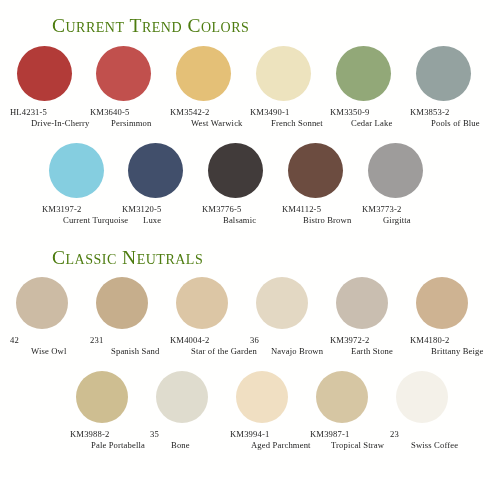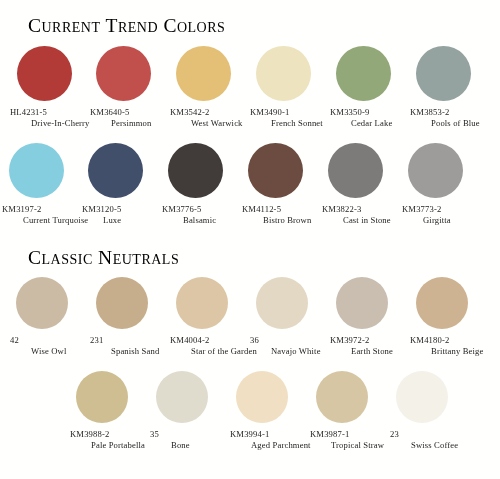--- a/index.html
+++ b/index.html
@@ -23,24 +23,25 @@
     height: 479px;
     position: relative;
     background: #fffffe;
     padding: 0;
   }
 
   
   .section-heading {
     font-family: "Liberation Serif", "DejaVu Serif", serif;
     font-weight: normal;
-    color: #000000;
+    color: #4d7c0f;
     font-variant: small-caps;
     letter-spacing: 0.5px;
     white-space: nowrap;
+    margin-left: 24px;
   }
 
   .section-heading.trend {
     position: absolute;
     left: 28px;
     top: 15px;
     font-size: 19.5px;
   }
 
   .section-heading.neutrals {
@@ -161,25 +162,20 @@
       <div class="swatch-dot" style="background:#413b3a"></div>
       <div class="swatch-code">KM3776-5</div>
       <div class="swatch-name">Balsamic</div>
     </div>
     <div class="swatch-cell">
       <div class="swatch-dot" style="background:#6c4c40"></div>
       <div class="swatch-code">KM4112-5</div>
       <div class="swatch-name">Bistro Brown</div>
     </div>
     <div class="swatch-cell">
-      <div class="swatch-dot" style="background:#7d7b79"></div>
-      <div class="swatch-code">KM3822-3</div>
-      <div class="swatch-name">Cast in Stone</div>
-    </div>
-    <div class="swatch-cell">
       <div class="swatch-dot" style="background:#9e9c9b"></div>
       <div class="swatch-code">KM3773-2</div>
       <div class="swatch-name">Girgitta</div>
     </div>
   </div>
 
   <div class="section-heading neutrals">Classic Neutrals</div>
 
   <div class="swatch-row row-neut-1">
     <div class="swatch-cell">
@@ -193,21 +189,21 @@
       <div class="swatch-name">Spanish Sand</div>
     </div>
     <div class="swatch-cell">
       <div class="swatch-dot" style="background:#dcc6a5"></div>
       <div class="swatch-code">KM4004-2</div>
       <div class="swatch-name">Star of the Garden</div>
     </div>
     <div class="swatch-cell">
       <div class="swatch-dot" style="background:#e3d8c3"></div>
       <div class="swatch-code">36</div>
-      <div class="swatch-name">Navajo White</div>
+      <div class="swatch-name">Navajo Brown</div>
     </div>
     <div class="swatch-cell">
       <div class="swatch-dot" style="background:#c9beb0"></div>
       <div class="swatch-code">KM3972-2</div>
       <div class="swatch-name">Earth Stone</div>
     </div>
     <div class="swatch-cell">
       <div class="swatch-dot" style="background:#ceb392"></div>
       <div class="swatch-code">KM4180-2</div>
       <div class="swatch-name">Brittany Beige</div>

